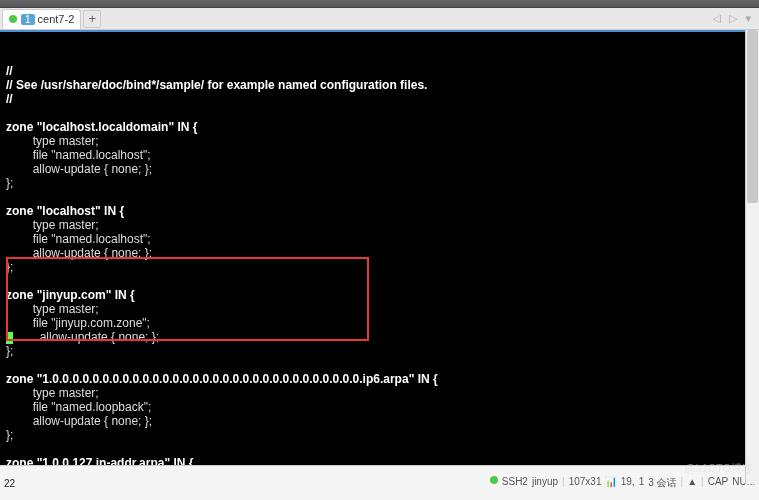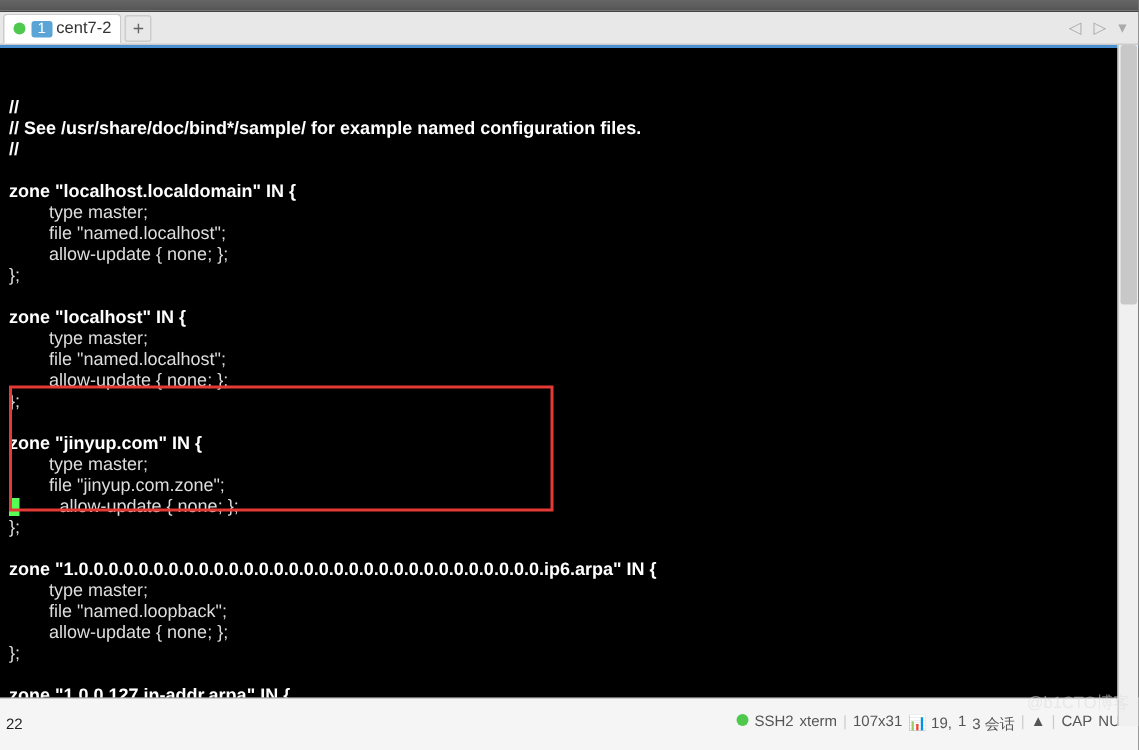--- a/index.html
+++ b/index.html
@@ -50,21 +50,21 @@
 
 <div class="scrollbar">
   <div class="scroll-thumb"></div>
 </div>
 
 <div class="statusbar">
   <span class="status-left">22</span>
   <div class="status-right">
     <span class="status-dot"></span>
     <span>SSH2</span>
-    <span>xterm</span>
+    <span>jinyup</span>
     <span class="sep">|</span>
     <span>107x31</span>
     <span>📊 <span>19,</span></span>
     <span>1</span>
     <span>3 会话</span>
     <span class="sep">|</span>
     <span>▲</span>
     <span class="sep">|</span>
     <span>CAP</span>
     <span>NUM</span>

